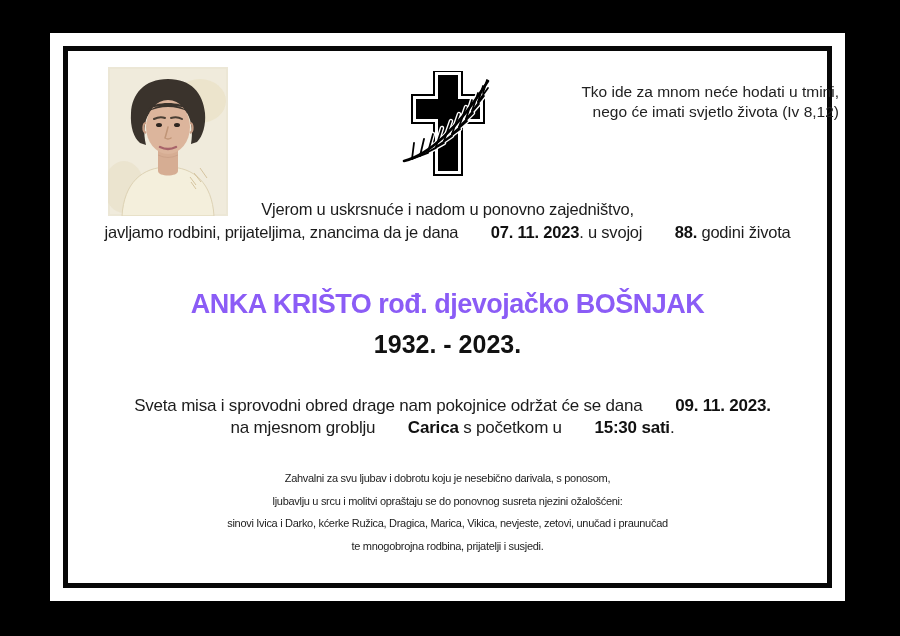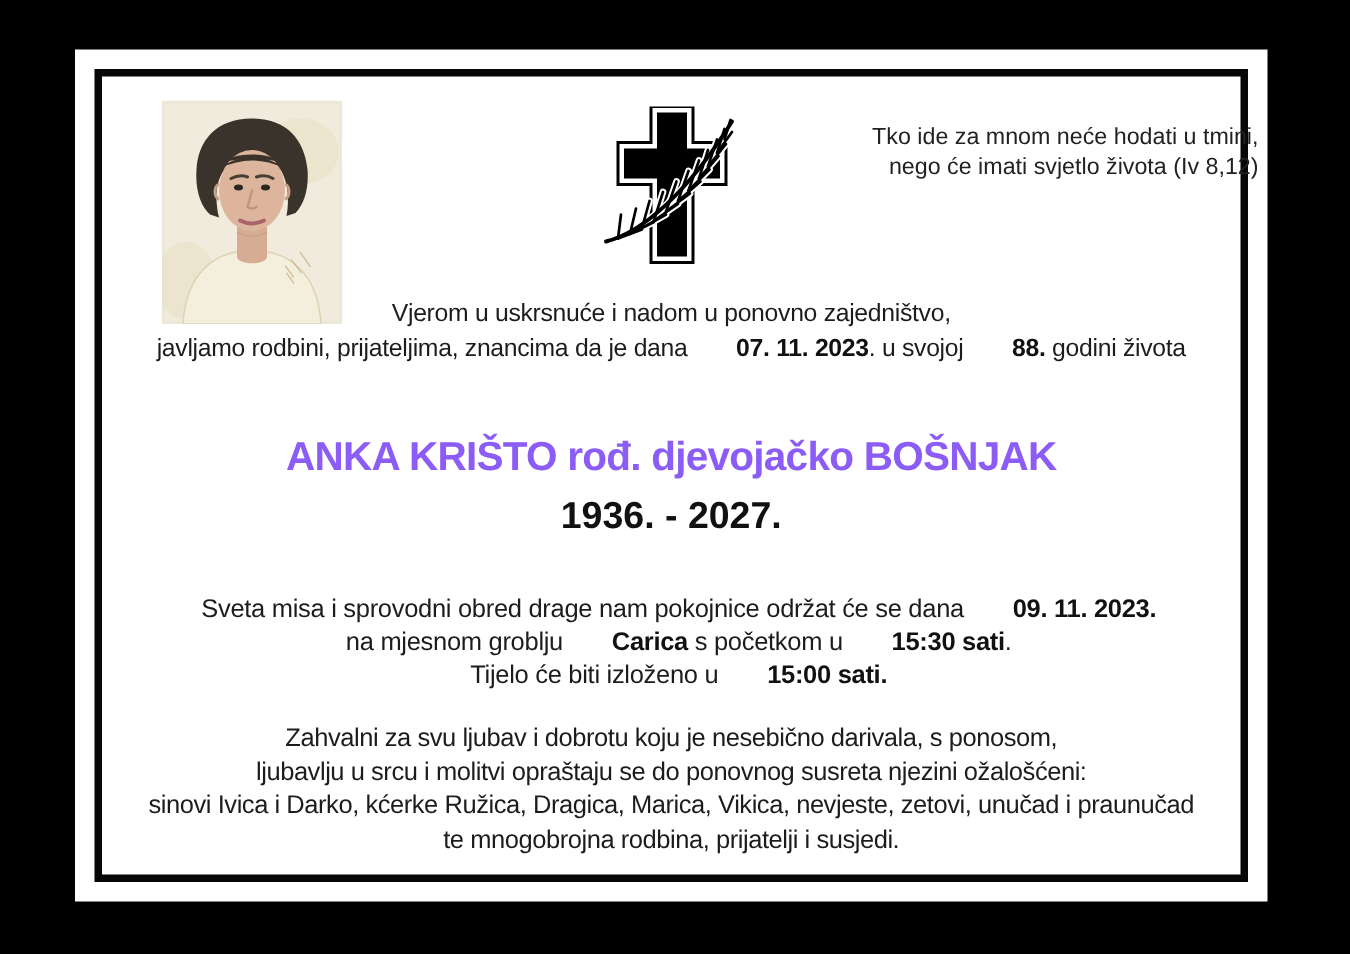--- a/index.html
+++ b/index.html
@@ -85,22 +85,22 @@
     color: #111;
   }
   .funeral {
     top: 344px;
     font-size: 17px;
     line-height: 22px;
     letter-spacing: -0.2px;
     margin-left: 10px;
   }
   .gratitude {
-    top: 430px;
-    font-size: 17px;
+    top: 416px;
+    font-size: 11px;
     line-height: 22.5px;
     letter-spacing: -0.3px;
   }
 </style>
 </head>
 <body>
 
 <div class="frame">
   <div class="inner">
 
@@ -160,26 +160,25 @@
       <div class="line">Tko ide za mnom neće hodati u tmini,</div>
       <div class="line">nego će imati svjetlo života (Iv 8,12)</div>
     </div>
 
     <div class="block intro">
       <div class="line">Vjerom u uskrsnuće i nadom u ponovno zajedništvo,</div>
       <div class="line"><span>javljamo rodbini, prijateljima, znancima da je dana </span><span class="b">07. 11. 2023</span><span>. u svojoj </span><span class="b">88.</span><span> godini života</span></div>
     </div>
 
     <div class="block name">ANKA KRIŠTO rođ. djevojačko BOŠNJAK</div>
-    <div class="block years">1936. - 2027.</div>
+    <div class="block years">1932. - 2023.</div>
 
     <div class="block funeral">
       <div class="line"><span>Sveta misa i sprovodni obred drage nam pokojnice održat će se dana </span><span class="b">09. 11. 2023.</span></div>
       <div class="line"><span>na mjesnom groblju </span><span class="b">Carica</span><span> s početkom u </span><span class="b">15:30 sati</span><span>.</span></div>
-      <div class="line"><span>Tijelo će biti izloženo u </span><span class="b">15:00 sati.</span></div>
     </div>
 
     <div class="block gratitude">
       <div class="line">Zahvalni za svu ljubav i dobrotu koju je nesebično darivala, s ponosom,</div>
       <div class="line">ljubavlju u srcu i molitvi opraštaju se do ponovnog susreta njezini ožalošćeni:</div>
       <div class="line">sinovi Ivica i Darko, kćerke Ružica, Dragica, Marica, Vikica, nevjeste, zetovi, unučad i praunučad</div>
       <div class="line">te mnogobrojna rodbina, prijatelji i susjedi.</div>
     </div>
 
   </div>

